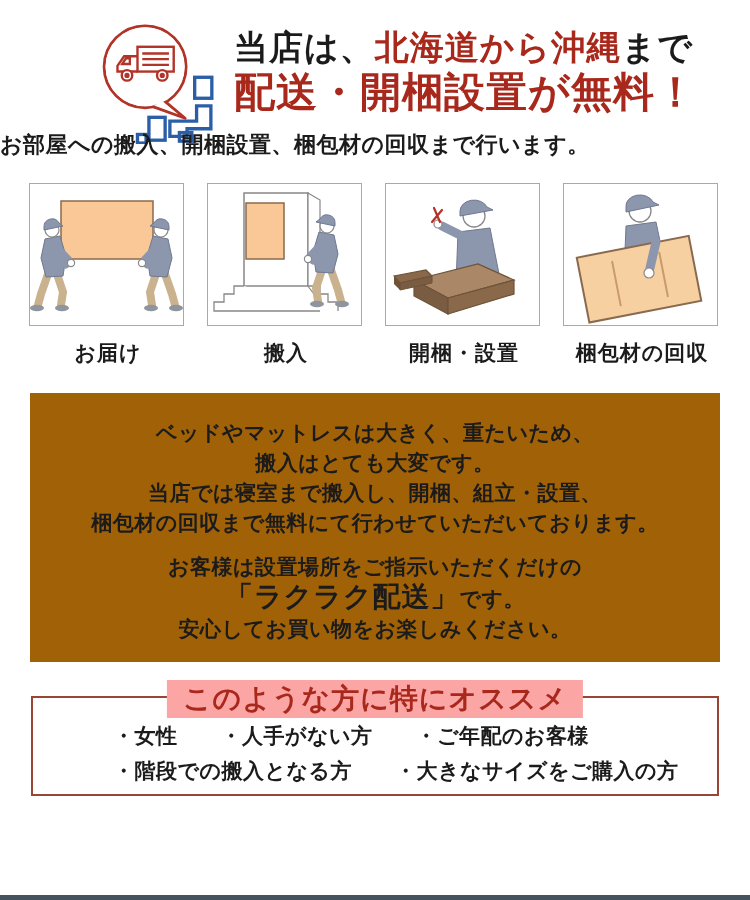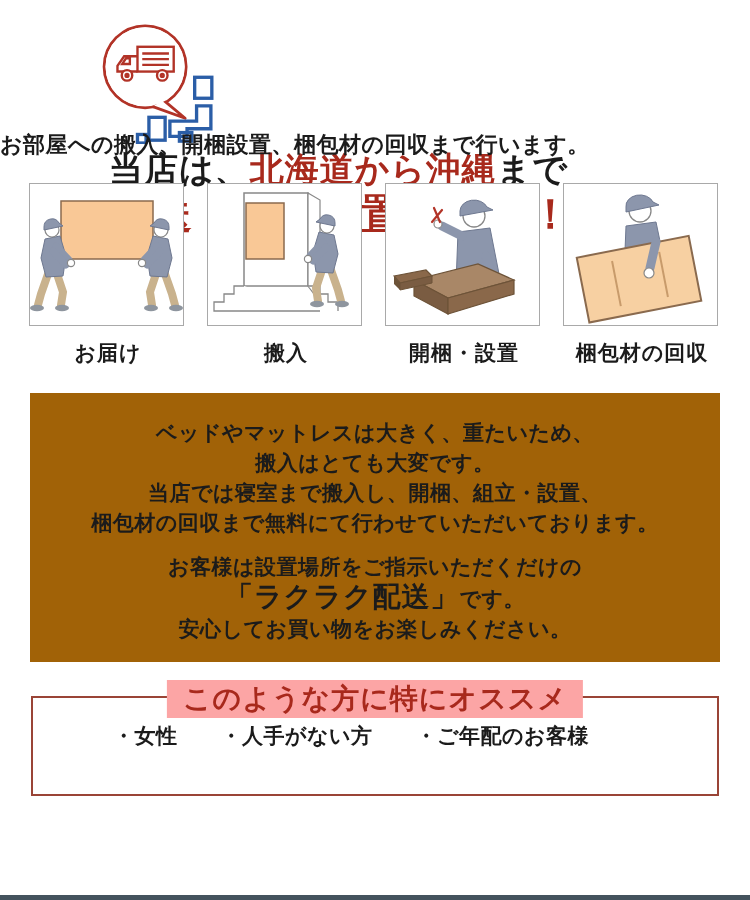--- a/index.html
+++ b/index.html
@@ -5,21 +5,21 @@
   * { margin:0; padding:0; box-sizing:border-box; }
   html,body { width:750px; }
   body {
     width:750px; height:900px; position:relative; overflow:hidden;
     background:#ffffff; font-family:"Liberation Sans","DejaVu Sans",sans-serif;
     color:#1b1b1b;
   }
   .red { color:#a8291c; }
 
   
-  .hero { display:flex; align-items:flex-start; padding:22px 0 0 95px; height:126px;flex-direction:column; }
+  .hero { display:flex; align-items:flex-start; padding:22px 0 0 95px; height:126px; }
   .hero-icon { width:125px; height:122px; flex:0 0 auto; }
   .hero-text { margin-left:14px; padding-top:6px; white-space:nowrap; }
   .hero-line1 { font-size:34px; font-weight:bold; letter-spacing:1px; line-height:1.15; }
   .hero-line2 { font-size:41px; font-weight:bold; letter-spacing:1px; line-height:1.15; margin-top:2px; }
 
   .subtitle { text-align:left; font-size:22px; font-weight:bold; margin-top:4px; letter-spacing:0.5px; }
 
   
   .steps { display:flex; justify-content:center; gap:20px; margin-top:23px; }
   .step { width:158px; }
@@ -203,18 +203,19 @@
     <p>当店では寝室まで搬入し、開梱、組立・設置、</p>
     <p>梱包材の回収まで無料にて行わせていただいております。</p>
     <p class="para2">お客様は設置場所をご指示いただくだけの</p>
     <p><span class="rakuraku">「ラクラク配送」</span><span>です。</span></p>
     <p>安心してお買い物をお楽しみください。</p>
   </section>
 
   <section class="recommend">
     <div class="rec-title">このような方に特にオススメ</div>
     <p>・女性　　・人手がない方　　・ご年配のお客様</p>
+    <p>・階段での搬入となる方　　・大きなサイズをご購入の方</p>
   </section>
 
 
   <div class="bottom-bar"></div>
 
 </div>
 
 </body></html>

